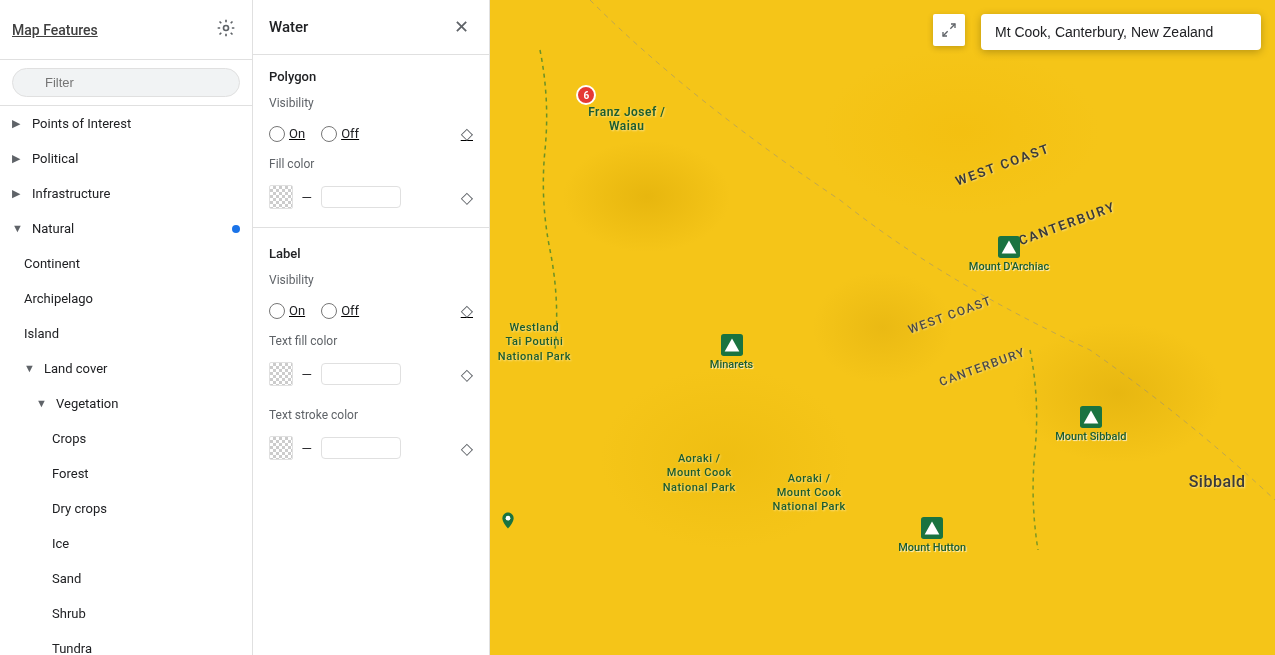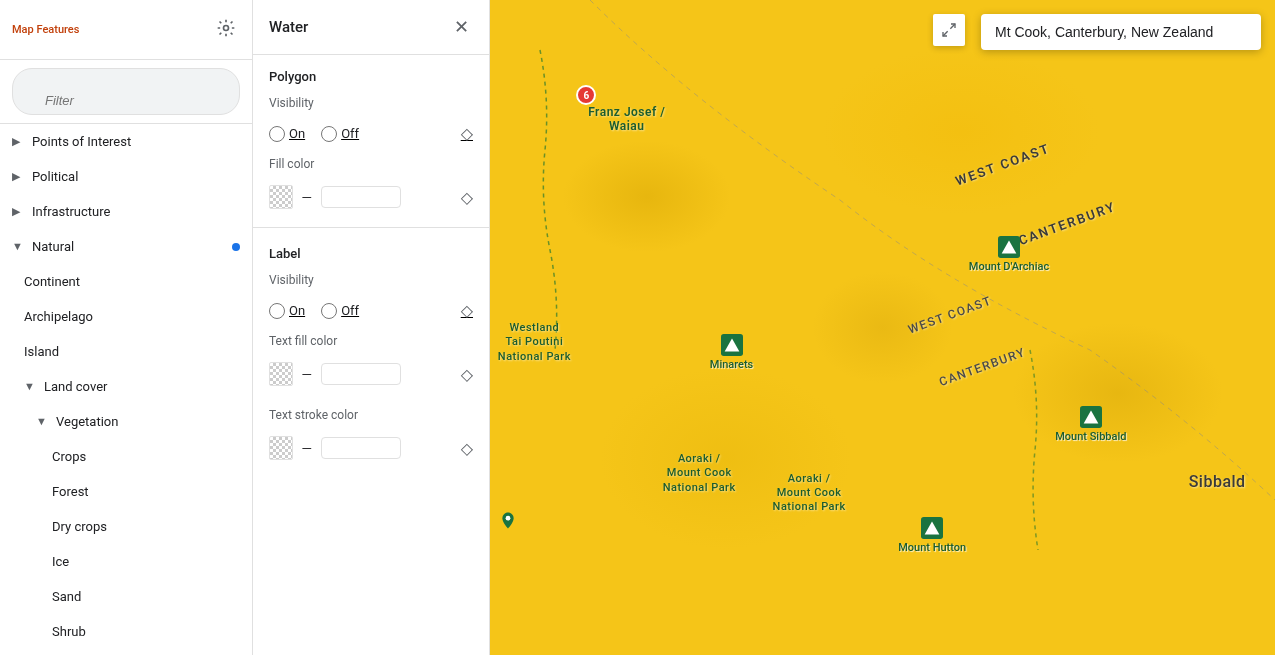--- a/index.html
+++ b/index.html
@@ -17,46 +17,46 @@
       z-index: 10;
     }
     .left-panel-header {
       display: flex;
       align-items: center;
       justify-content: space-between;
       padding: 14px 12px;
       border-bottom: 1px solid #e0e0e0;
     }
     .left-panel-header-title {
-      font-size: 11px;
+      font-size: 14px;
       font-weight: 500;
-      color: #c2410c;
+      color: #404040;
+      text-decoration: underline;
     }
     .gear-btn {
       background: none;
       border: none;
       cursor: pointer;
       padding: 4px;
       color: #5f6368;
     }
     .filter-bar {
       padding: 8px 12px;
       border-bottom: 1px solid #e0e0e0;
     }
     .filter-input {
       width: 100%;
-      padding: 24px 10px 6px 32px;
+      padding: 6px 10px 6px 32px;
       border: 1px solid #e0e0e0;
       border-radius: 20px;
       background: #f1f3f4;
       font-size: 13px;
       color: #5f6368;
       outline: none;
       position: relative;
-      font-style: italic;
     }
     .filter-wrap {
       position: relative;
       display: flex;
       align-items: center;
     }
     .filter-icon {
       position: absolute;
       left: 10px;
       color: #5f6368;

